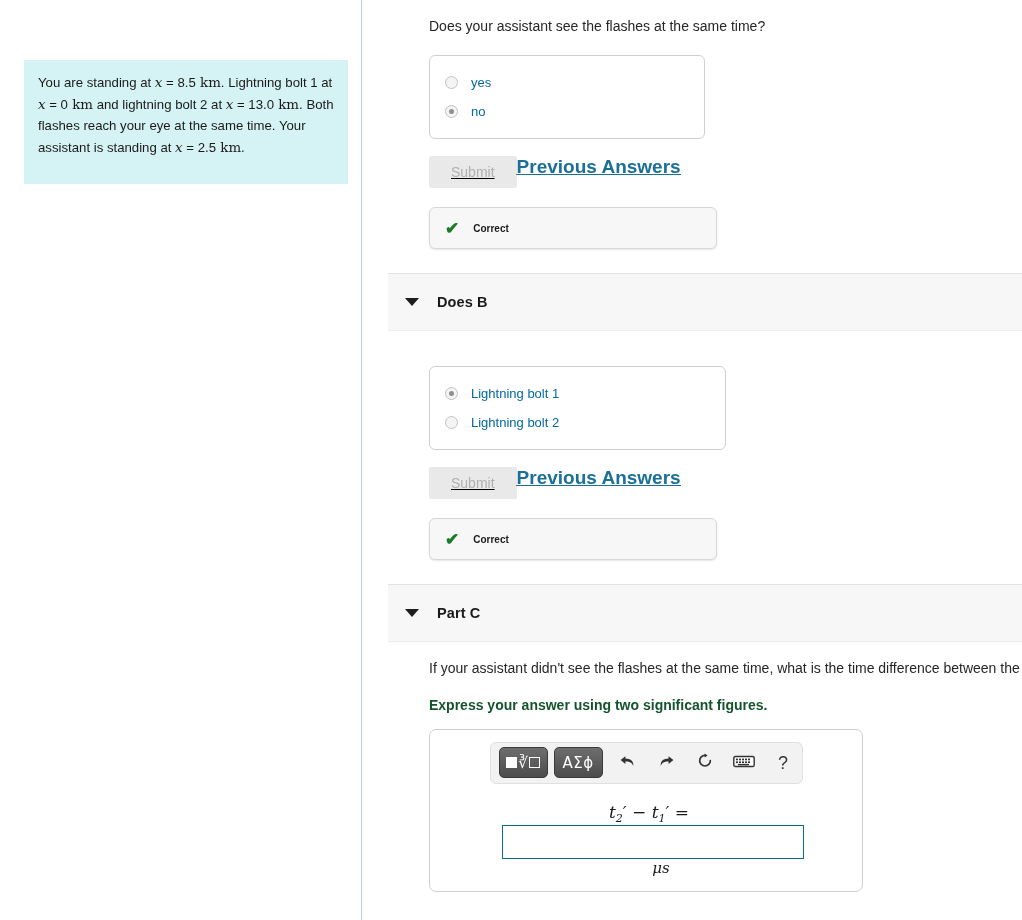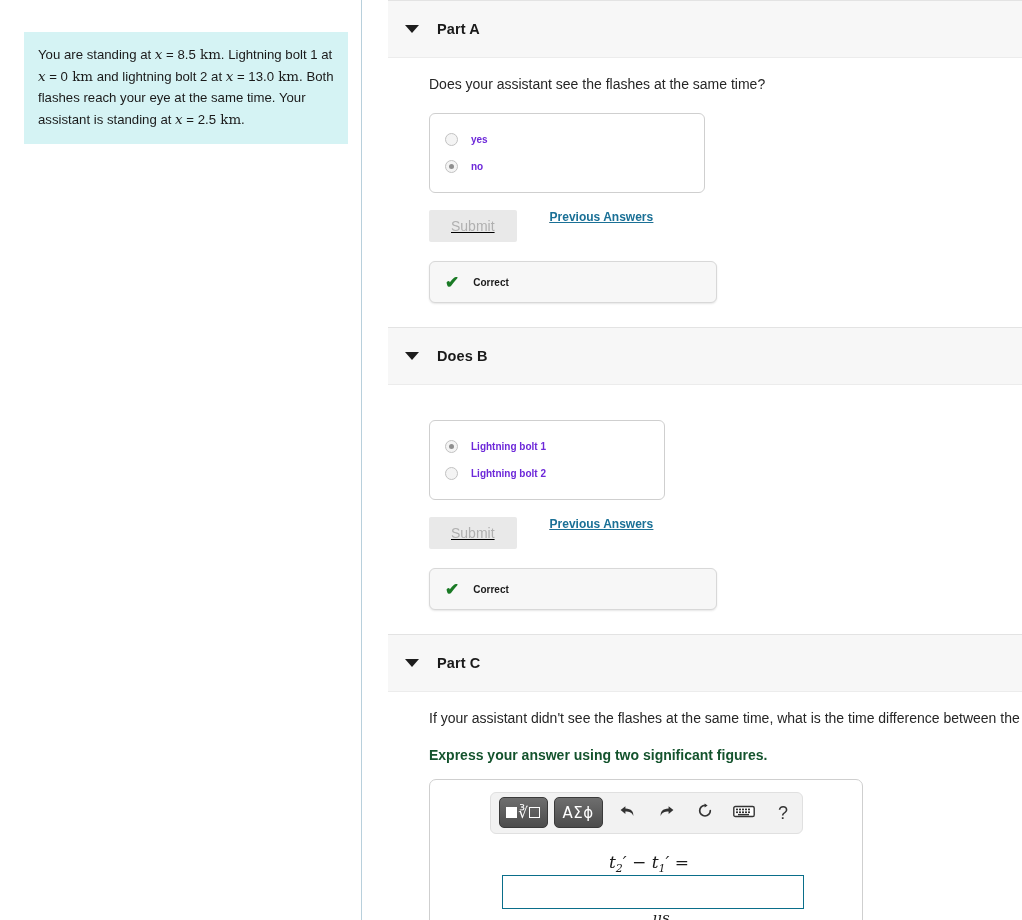--- a/index.html
+++ b/index.html
@@ -13,24 +13,24 @@
   .page { position: relative; width: 1022px; height: 920px; }
 
   
   .left-col {
     position: absolute; left: 0; top: 0;
     width: 362px; height: 920px;
     background: #ffffff;
     border-right: 1px solid #b8d0dc;
   }
   .problem-box {
-    position: absolute; left: 24px; top: 32px;
+    position: absolute; left: 24px; top: 60px;
     width: 324px;
     background: #d5f3f4;
-    padding: 12px 14px 14px 14px;
+    padding: 12px 14px 26px 14px;
     font-size: 13.2px;
     line-height: 1.62;
     color: #1a1a1a;
   }
   .mvar {
     font-family: "DejaVu Serif", "Liberation Serif", serif;
     font-style: italic;
     font-size: 13.4px;
   }
   .munit {
@@ -92,21 +92,21 @@
 
   
   .choice-box {
     margin-top: 19px;
     width: 276px;
     border: 1px solid #cfcfcf;
     border-radius: 6px;
     background: #ffffff;
     padding: 12px 0 12px 0;
   }
-  .choice-box.wide { width: 236px; }
+  .choice-box.wide { width: 297px; }
   .choice-row {
     display: flex;
     align-items: center;
     padding: 7px 0 7px 15px;
     cursor: pointer;
   }
   .radio {
     width: 13px; height: 13px;
     border-radius: 50%;
     border: 1px solid #c2c2c2;
@@ -117,23 +117,22 @@
   }
   .radio.checked::after {
     content: "";
     position: absolute;
     left: 3px; top: 3px;
     width: 5px; height: 5px;
     border-radius: 50%;
     background: #8f8f8f;
   }
   .choice-label {
-    font-size: 10px;
-    color: #6d28d9;
-    font-weight: bold;
+    font-size: 13px;
+    color: #0369a1;
   }
 
   
   .action-row {
     margin-top: 17px;
     display: flex;
     align-items: flex-start;
     text-decoration: underline;
   }
   .btn-disabled {
@@ -141,24 +140,23 @@
     color: #b0b0b0;
     border: none;
     font-size: 14px;
     font-family: "Liberation Sans", sans-serif;
     padding: 8px 22px;
     border-radius: 2px;
     cursor: default;
   }
   .link {
     color: #1a7096;
-    font-size: 12px;
+    font-size: 19px;
     font-weight: bold;
     text-decoration: underline;
-    margin-left: 33px;
     cursor: pointer;
   }
 
   
   .correct-banner {
     margin-top: 19px;
     width: 288px;
     height: 42px;
     background: #f7f7f7;
     border: 1px solid #d8d8d8;
@@ -275,24 +273,20 @@
 
 <div class="page">
 
   <div class="left-col">
     <div class="problem-box" id="problem-box"><span>You are standing at </span><span class="mvar">x</span><span> = </span><span class="mnum">8.5</span><span class="munit"> km</span><span>. Lightning bolt 1 at </span><span class="mvar">x</span><span>  =  </span><span class="mnum">0</span><span class="munit"> km</span><span> and lightning bolt 2 at </span><span class="mvar">x</span><span> = </span><span class="mnum">13.0</span><span class="munit"> km</span><span>. Both flashes reach your eye at the same time. Your assistant is standing at </span><span class="mvar">x</span><span> = </span><span class="mnum">2.5</span><span class="munit"> km</span><span>.</span></div>
   </div>
 
   <div class="right-col">
 
     <div class="part-block">
-      <div class="part-header">
-        <div class="caret"></div>
-        <div class="part-title">Part A</div>
-      </div>
       <div class="part-body">
         <div class="question">Does your assistant see the flashes at the same time?</div>
         <div class="choice-box">
           <div class="choice-row">
             <span class="radio"></span>
             <span class="choice-label">yes</span>
           </div>
           <div class="choice-row">
             <span class="radio checked"></span>
             <span class="choice-label">no</span>

